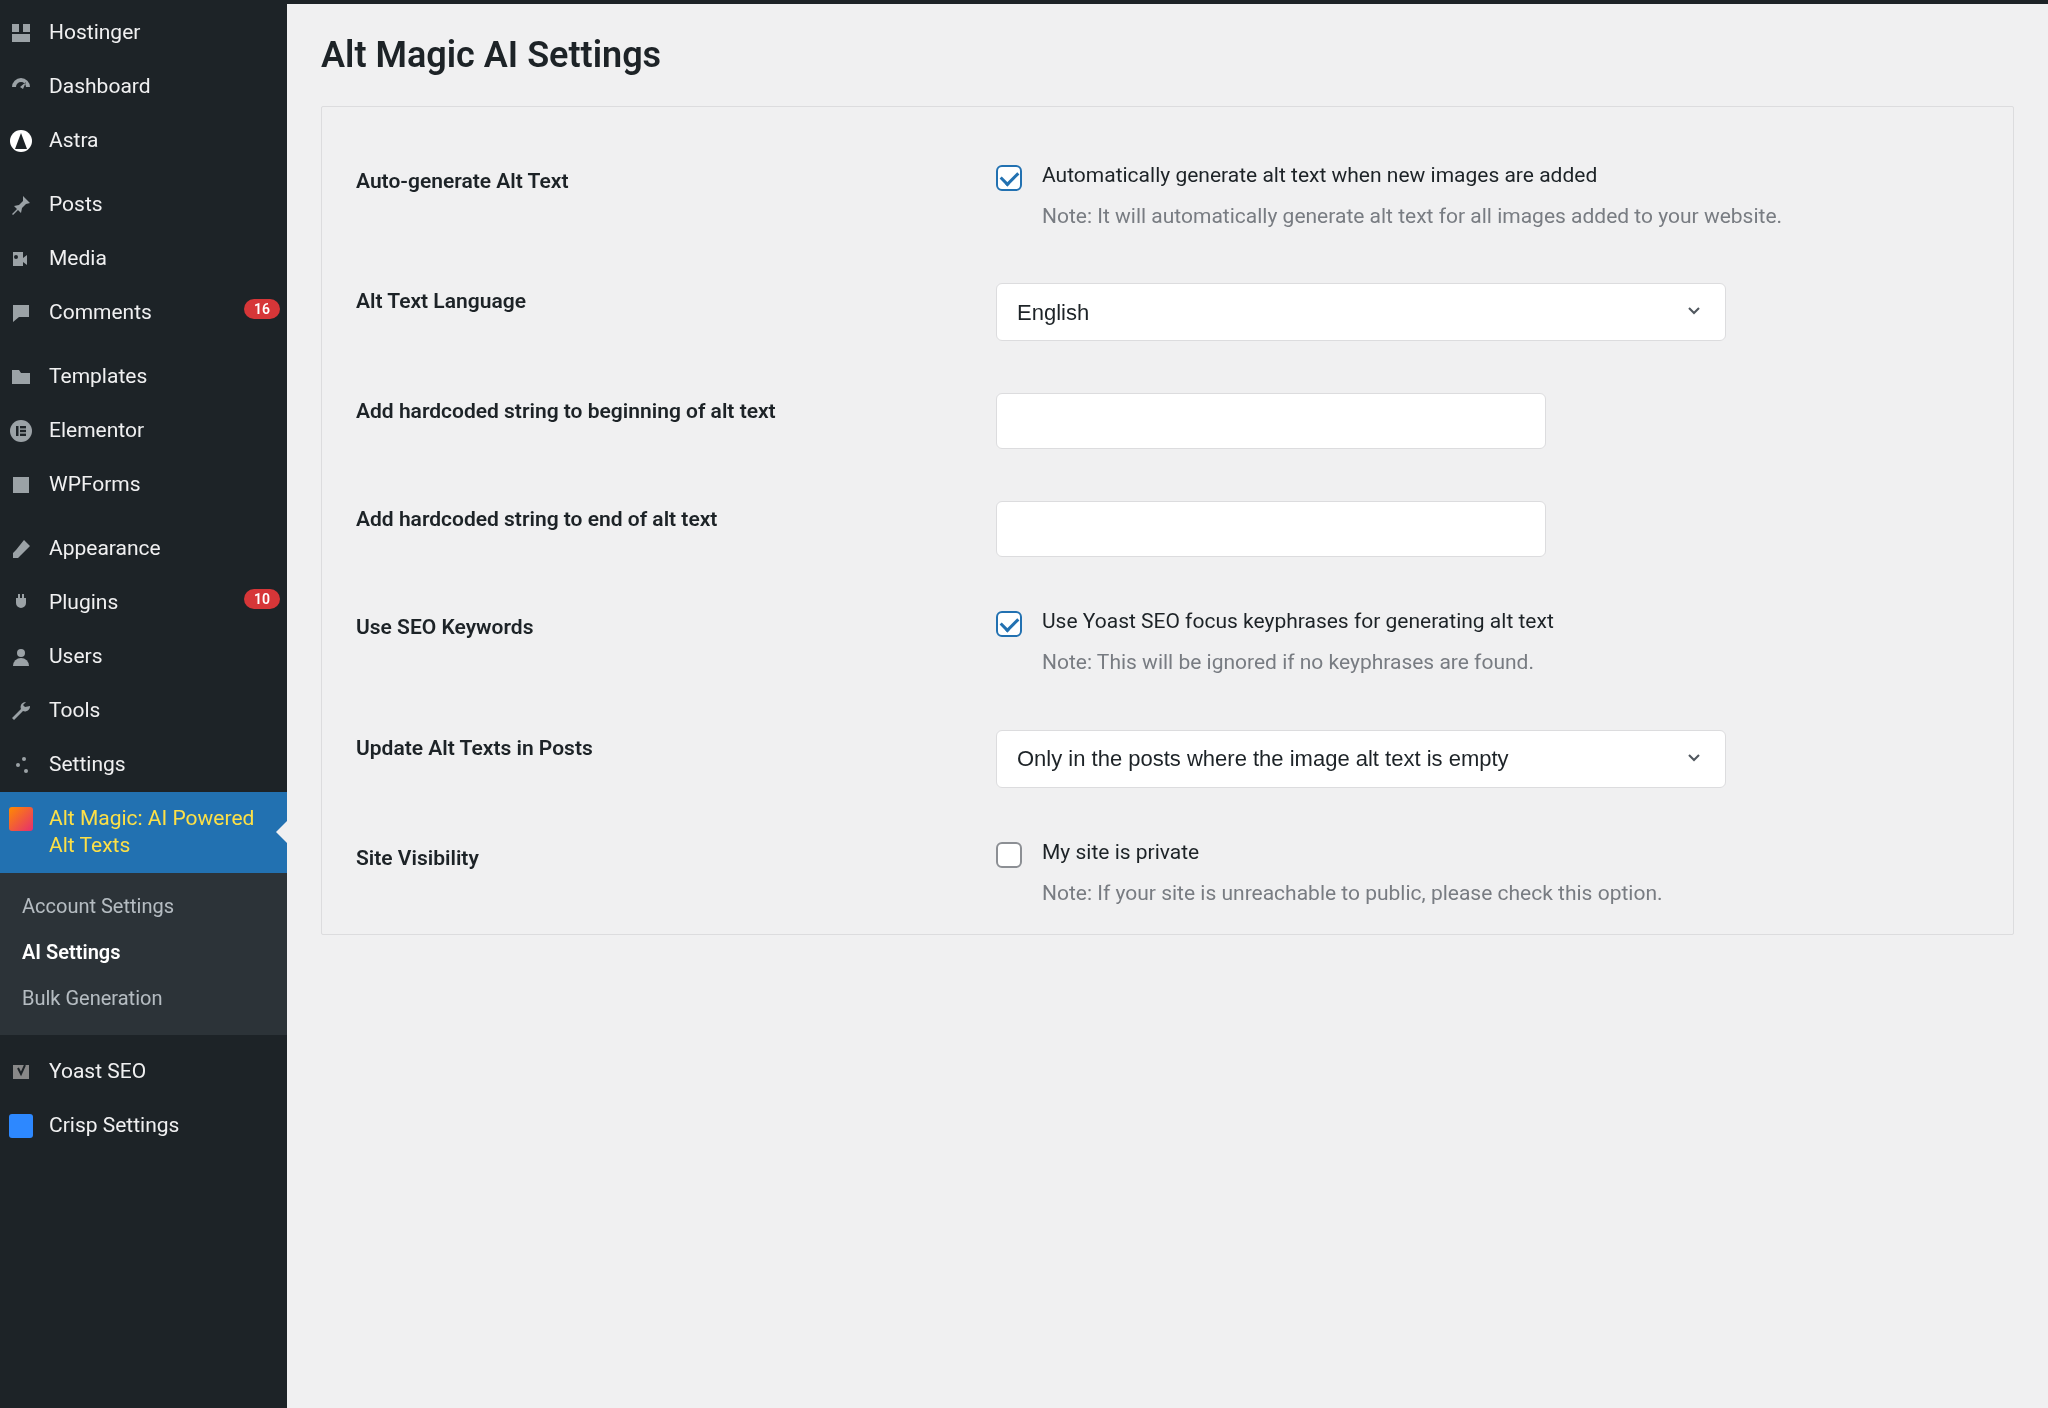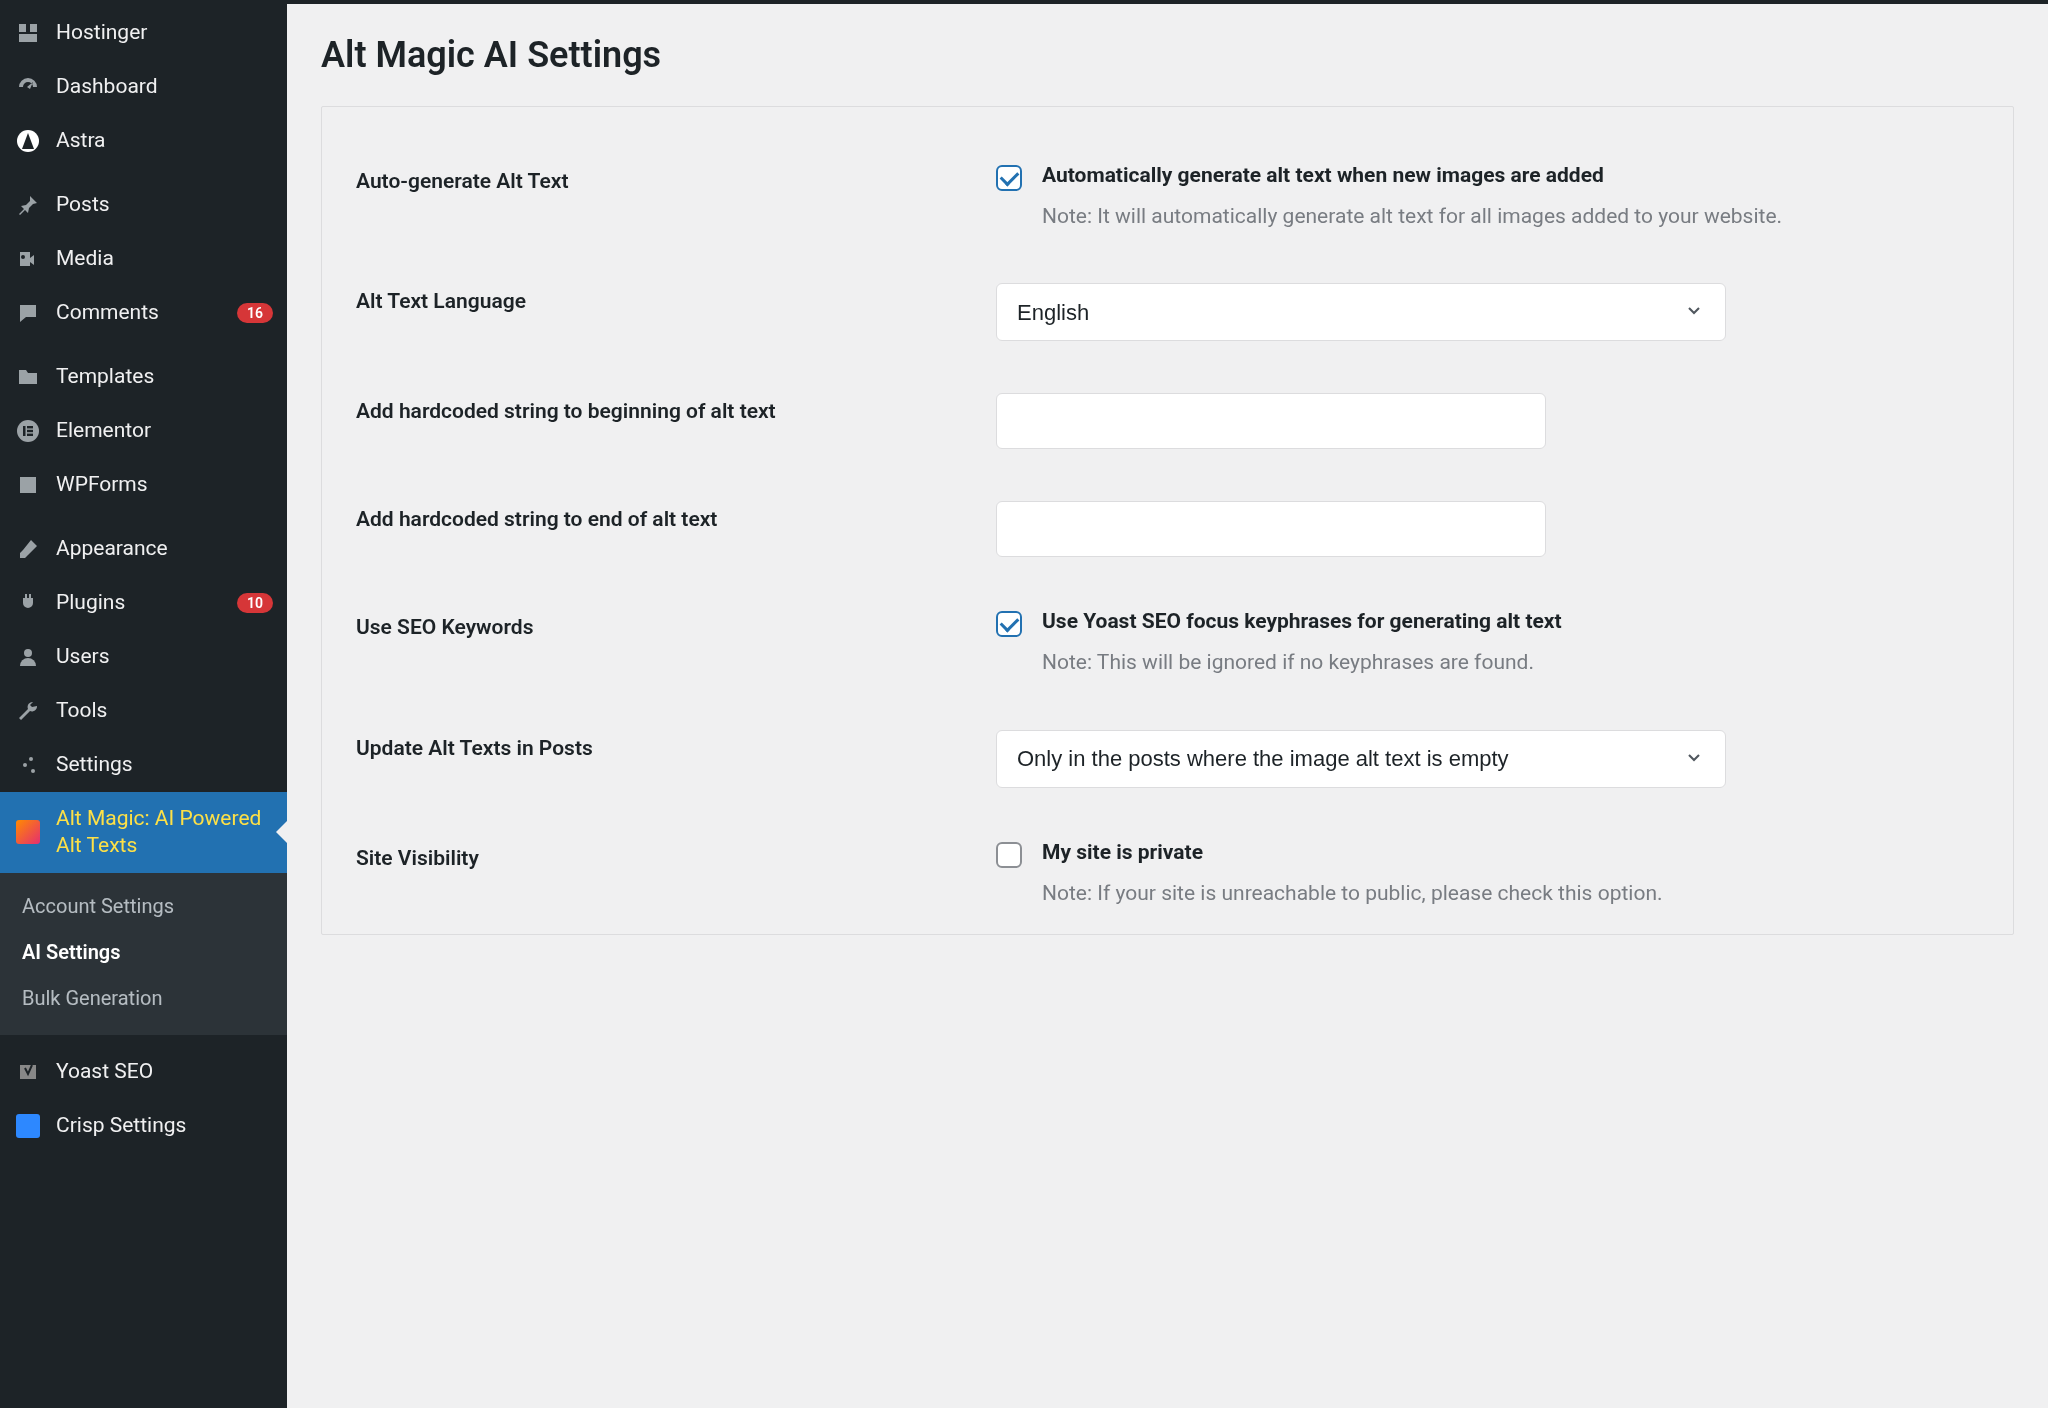--- a/index.html
+++ b/index.html
@@ -22,22 +22,22 @@
       color: #f0f0f1;
       padding-top: 6px;
       flex-shrink: 0;
       display: flex;
       flex-direction: column;
       font-size: 21px;
     }
     .sidebar a,
     .sidebar .nav-item {
       display: flex;
-      align-items: center;
-      padding: 13px 14px;
+      align-items: flex-start;
+      padding: 13px 7px;
       color: #f0f0f1;
       text-decoration: none;
       cursor: pointer;
       line-height: 1.3;
       position: relative;
     }
     .sidebar .nav-item.current {
       background: #2271b1;
       color: #fde047;
       font-weight: 400;
@@ -163,21 +163,21 @@
     .checkbox-line input[type=checkbox]:checked::after {
       content: "";
       position: absolute;
       left: 6px; top: 1px;
       width: 8px; height: 14px;
       border: solid #2271b1;
       border-width: 0 3px 3px 0;
       transform: rotate(45deg);
     }
     .checkbox-line input[type=checkbox].unchecked { border-color: #8c8f94; }
-    .checkbox-line .cb-text { font-size: 21px; color: #1d2327; font-weight: bold; }
+    .checkbox-line .cb-text { font-size: 21px; color: #1d2327; }
     .note {
       font-size: 21px;
       color: #787c82;
       margin-top: 10px;
       line-height: 1.45;
       margin-left: 46px;
     }
 
     .text-input {
       width: 550px;

